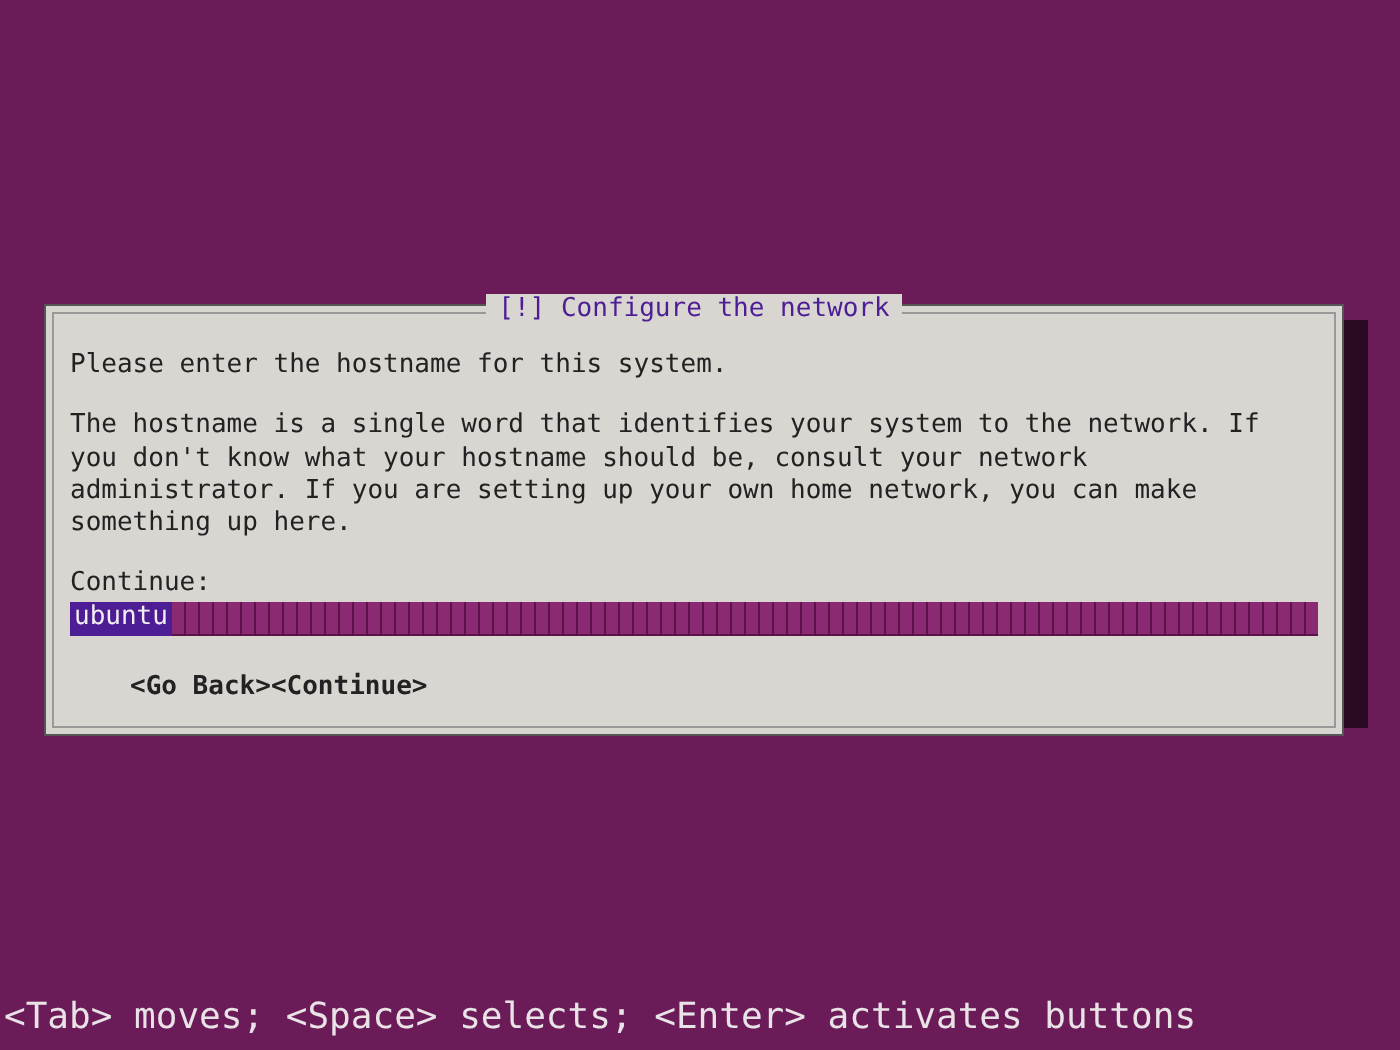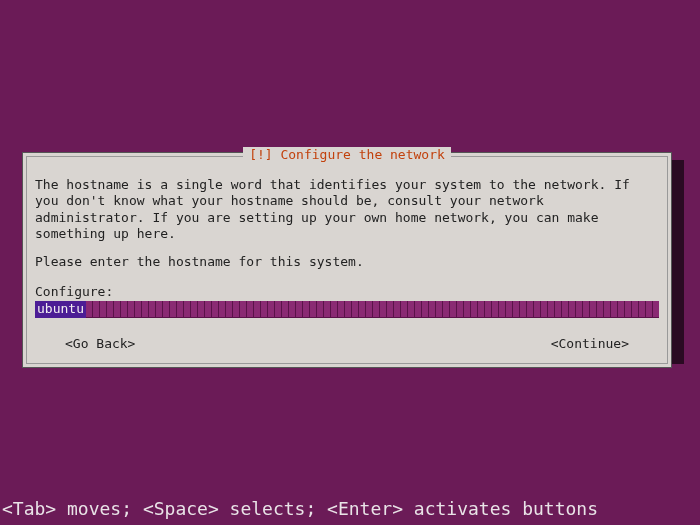--- a/index.html
+++ b/index.html
@@ -39,21 +39,21 @@
       position: absolute;
       top: -10px;
       left: 0;
       right: 0;
       text-align: center;
     }
     .title {
       display: inline-block;
       background: #d9d5d1;
       padding: 0 6px;
-      color: #c2410c;
+      color: #4c1d95;
     }
     .body-text {
       color: #222;
       line-height: 1.25;
       white-space: pre-wrap;
       margin-top: 12px;
     }
     .label {
       color: #222;
       margin-top: 14px;
@@ -75,23 +75,23 @@
       height: 17px;
       background-image: repeating-linear-gradient(
         to right,
         #8a2a73 0, #8a2a73 6px,
         #5a1249 6px, #5a1249 7px
       );
       border-bottom: 1px solid #5a1249;
     }
     .button-row {
       display: flex;
-      justify-content: space-between;
       margin-top: 18px;
       padding: 0 30px 4px 30px;
+      font-weight: bold;
     }
     .btn {
       color: #222;
       cursor: pointer;
     }
     .footer {
       position: absolute;
       bottom: 6px;
       left: 2px;
       color: #e9e3e7;
@@ -103,24 +103,24 @@
 <body>
 
 <div class="dialog-shadow"></div>
 
 <div class="dialog">
   <div class="dialog-inner">
     <div class="title-wrap">
       <span class="title">[!] Configure the network</span>
     </div>
 
+    <div class="body-text">Please enter the hostname for this system.</div>
     <div class="body-text" style="margin-top:14px;">The hostname is a single word that identifies your system to the network. If you don't know what your hostname should be, consult your network administrator. If you are setting up your own home network, you can make something up here.</div>
-    <div class="body-text">Please enter the hostname for this system.</div>
 
-    <div class="label">Configure:</div>
+    <div class="label">Continue:</div>
 
     <div class="input-row">
       <span class="input-value">ubuntu</span>
       <span class="input-rest"></span>
     </div>
 
     <div class="button-row">
       <span class="btn">&lt;Go Back&gt;</span>
       <span class="btn">&lt;Continue&gt;</span>
     </div>

